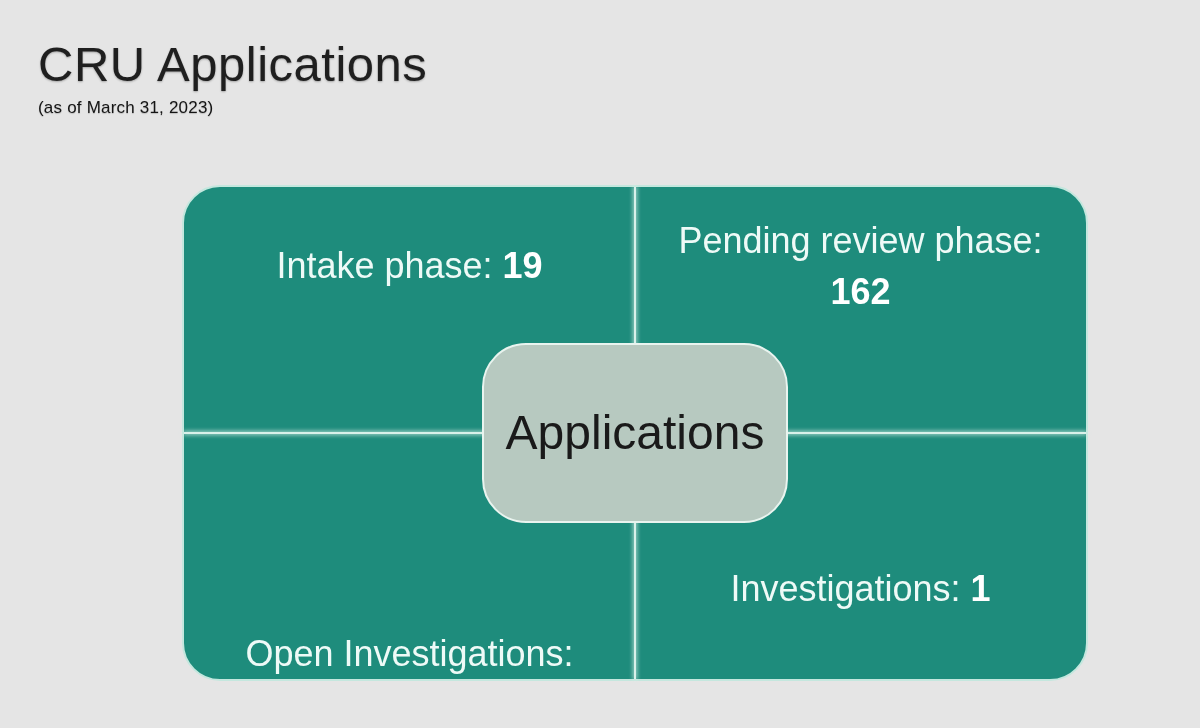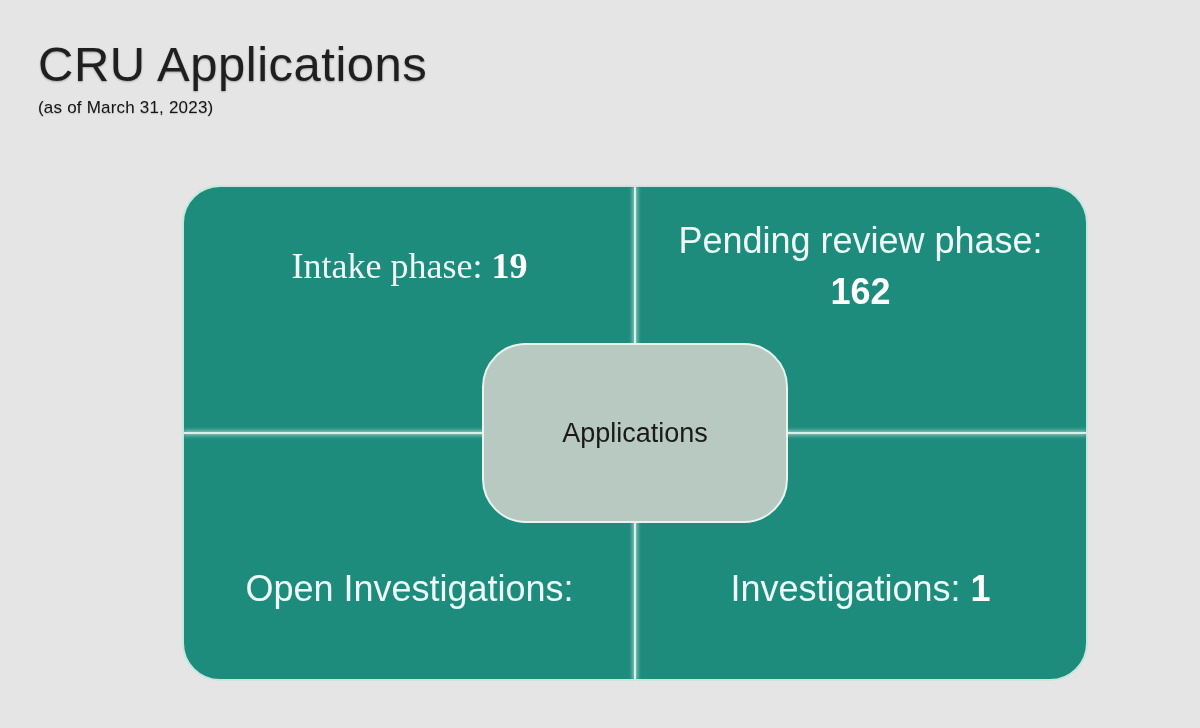--- a/index.html
+++ b/index.html
@@ -56,36 +56,36 @@
 
   .quad {
     position: absolute; width: 50%; height: 50%;
     display: flex; align-items: center; justify-content: center;
     text-align: center;
     color: var(--qtext);
     font-size: 36px; line-height: 1.4;
     z-index: 2;
   }
   .quad .val { font-weight: 700; color: var(--qnum); }
-  .quad.tl { left: 0; top: 0; padding-bottom: 88px; font-family: Liberation Serif, serif; }
+  .quad.tl { left: 0; top: 0; padding-bottom: 88px; }
   .quad.tr { right: 0; top: 0; padding-bottom: 87px; }
-  .quad.bl { left: 0; bottom: 0; padding-top: 66px; }
+  .quad.bl { left: 0; bottom: 0; padding-top: 66px; align-items: flex-end; }
   .quad.br { right: 0; bottom: 0; padding-top: 66px; }
 
   .center-box {
     position: absolute; left: 50%; top: 50%;
     transform: translate(-50%, -50%);
     width: 306px; height: 180px;
     background: var(--sage);
     border: 2px solid #e9f4ef;
     border-radius: 44px;
     display: flex; align-items: center; justify-content: center;
     text-align: center;
     color: var(--ctext);
-    font-size: 27px; line-height: 1.42;
+    font-size: 48px; line-height: 1.42;
     z-index: 3;
   }
   .center-box .val { font-weight: 700; color: #000000; }
 </style>
 </head>
 <body>
 
 <div class="slide">
 
   <div class="title-block">

